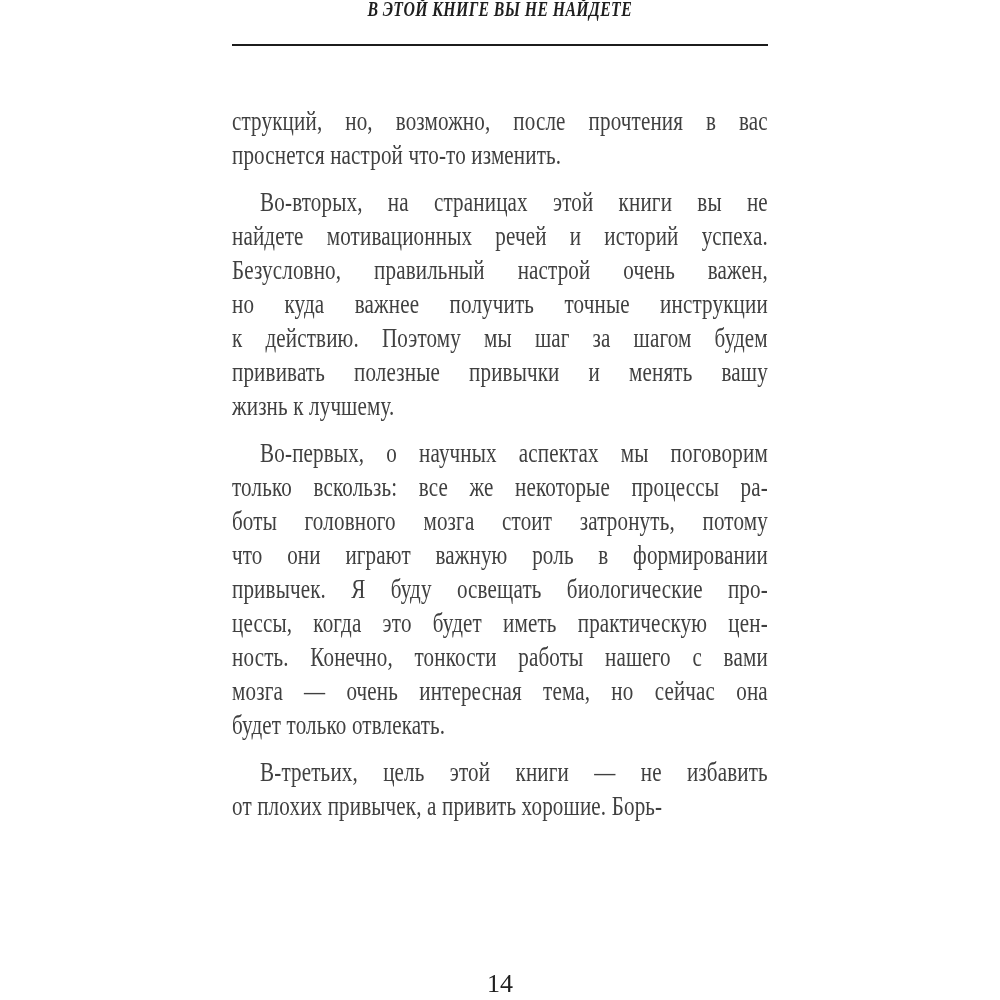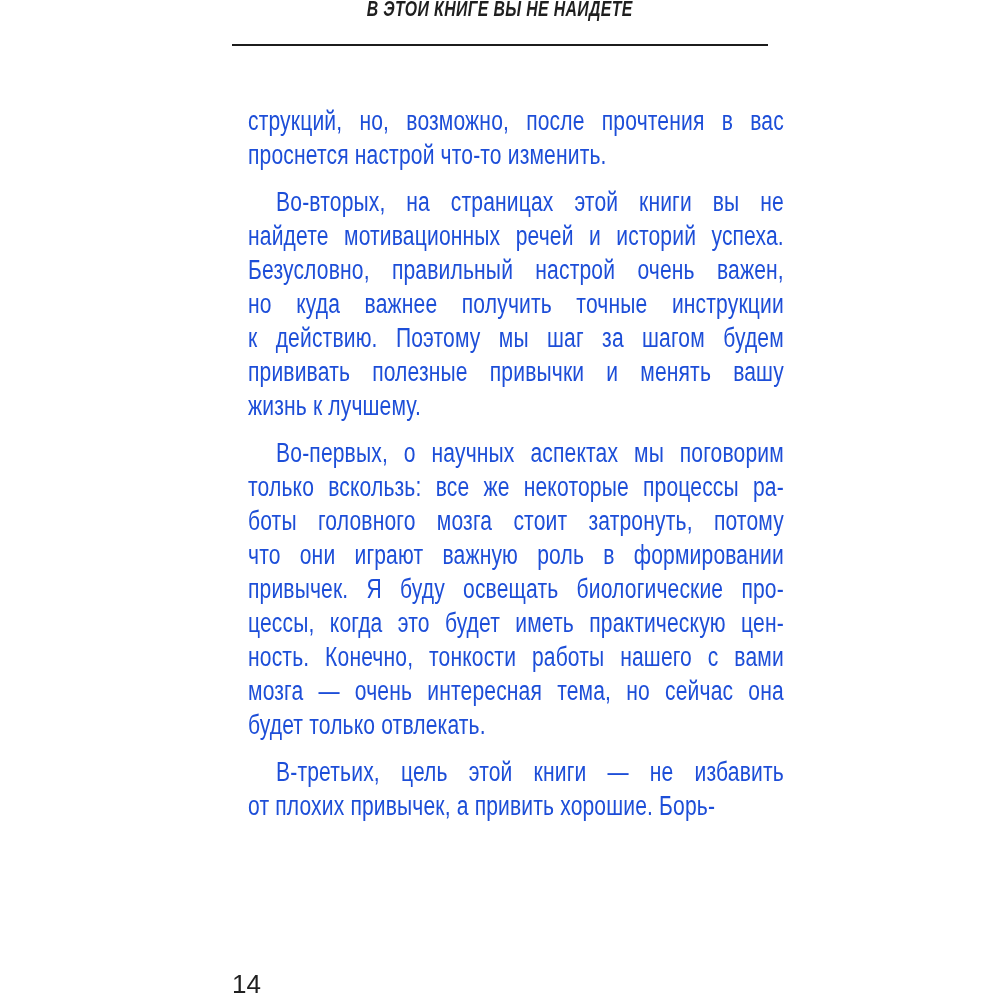--- a/index.html
+++ b/index.html
@@ -6,21 +6,21 @@
     margin: 0;
     padding: 0;
     background: #ffffff;
   }
   .page {
     position: relative;
     width: 840px;
     height: 1000px;
     background: #ffffff;
     overflow: hidden;
-    font-family: Liberation Sans, sans-serif;
+    font-family: Liberation Serif, serif;
     padding-left: 41px;
   }
   .column {
     position: absolute;
     left: 232px;
     top: 0;
     width: 536px;
     height: 1000px;
   }
   .running-header {
@@ -46,23 +46,23 @@
     position: absolute;
     top: 44px;
     left: 0;
     width: 536px;
     height: 0;
     border-top: 2px solid #1c1c1c;
   }
   .body-text {
     position: absolute;
     top: 104px;
-    left: 16px;
+    left: 0;
     width: 536px;
-    color: #1d4ed8;
+    color: #404040;
   }
   .paragraph {
     margin: 0 0 13px 0;
   }
   .paragraph:last-child {
     margin-bottom: 0;
   }
   .line {
     box-sizing: border-box;
     width: 687px;               
@@ -84,21 +84,21 @@
     padding-left: 36px;
   }
   .line .bold {
     font-weight: 700;
   }
   .page-number {
     position: absolute;
     top: 969px;
     left: 0;
     width: 536px;
-    text-align: left;
+    text-align: center;
     font-size: 26px;
     line-height: 30px;
     color: #1f1f1f;
   }
 </style>
 </head>
 <body>
 
 <div class="page">
   <div class="column">

